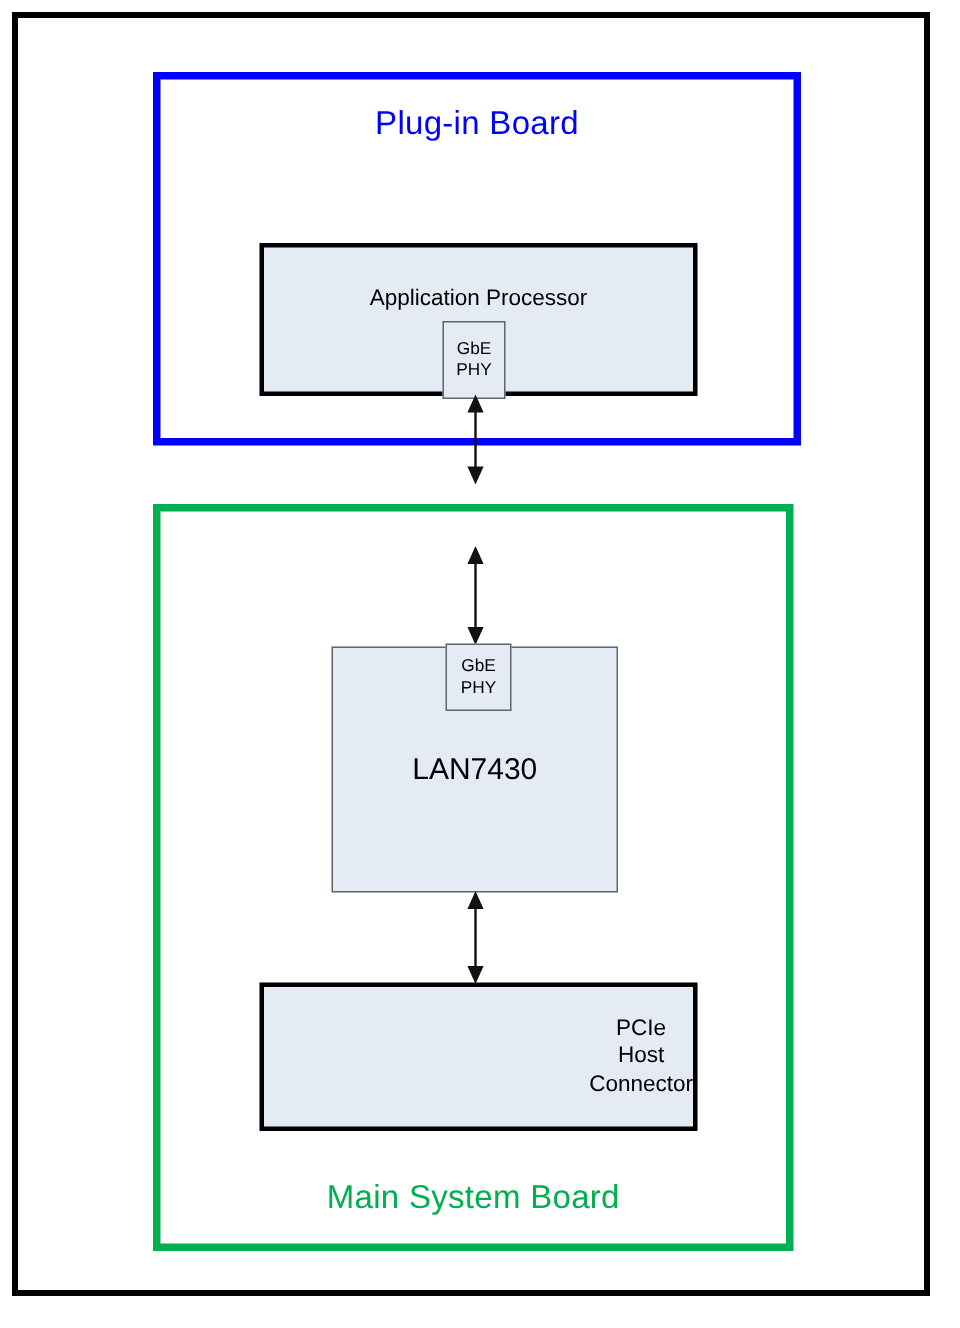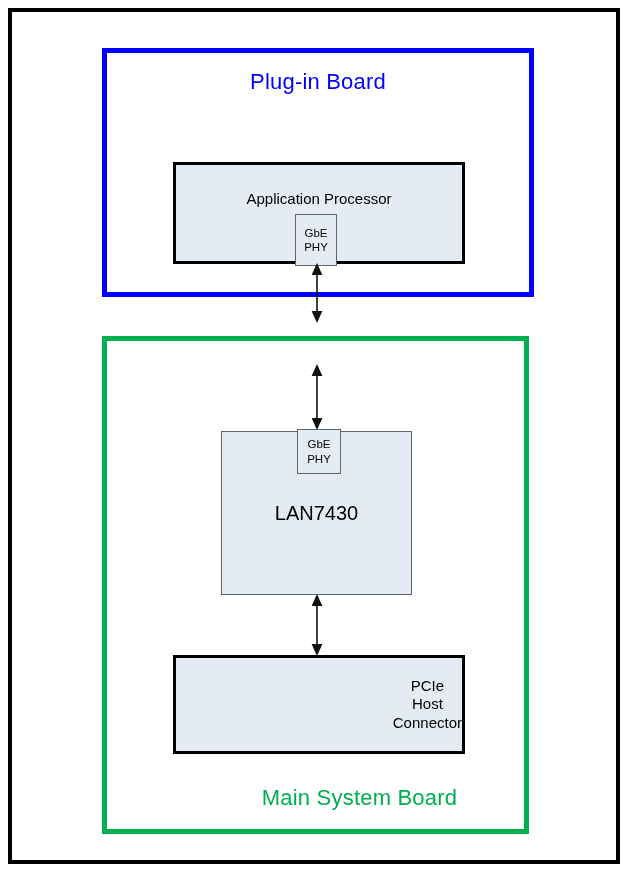--- a/index.html
+++ b/index.html
@@ -64,21 +64,20 @@
   }
   .label-plugin {
     left: 0;
     top: 16px;
     color: #0000ff;
   }
   .label-main {
     left: 0;
     bottom: 18px;
     color: #00b050;
-    padding-left: 44px;
   }
 
   
   .block {
     position: absolute;
     box-sizing: border-box;
     background: #e4ebf5;
     display: flex;
     align-items: center;
     justify-content: center;

